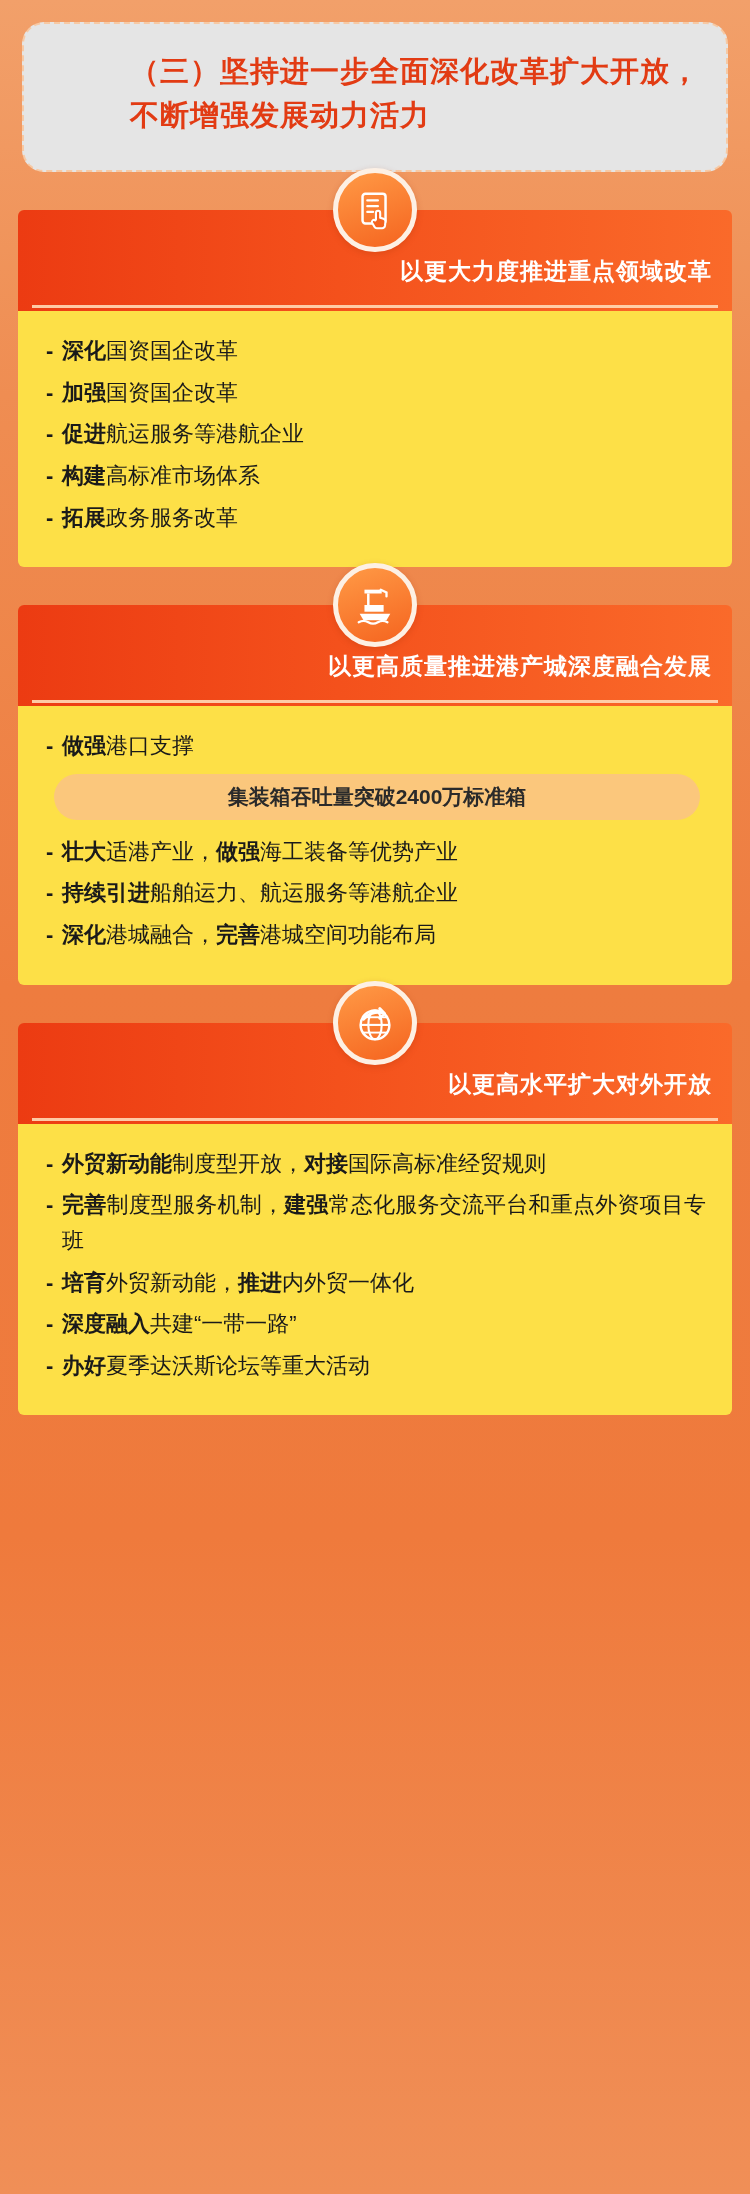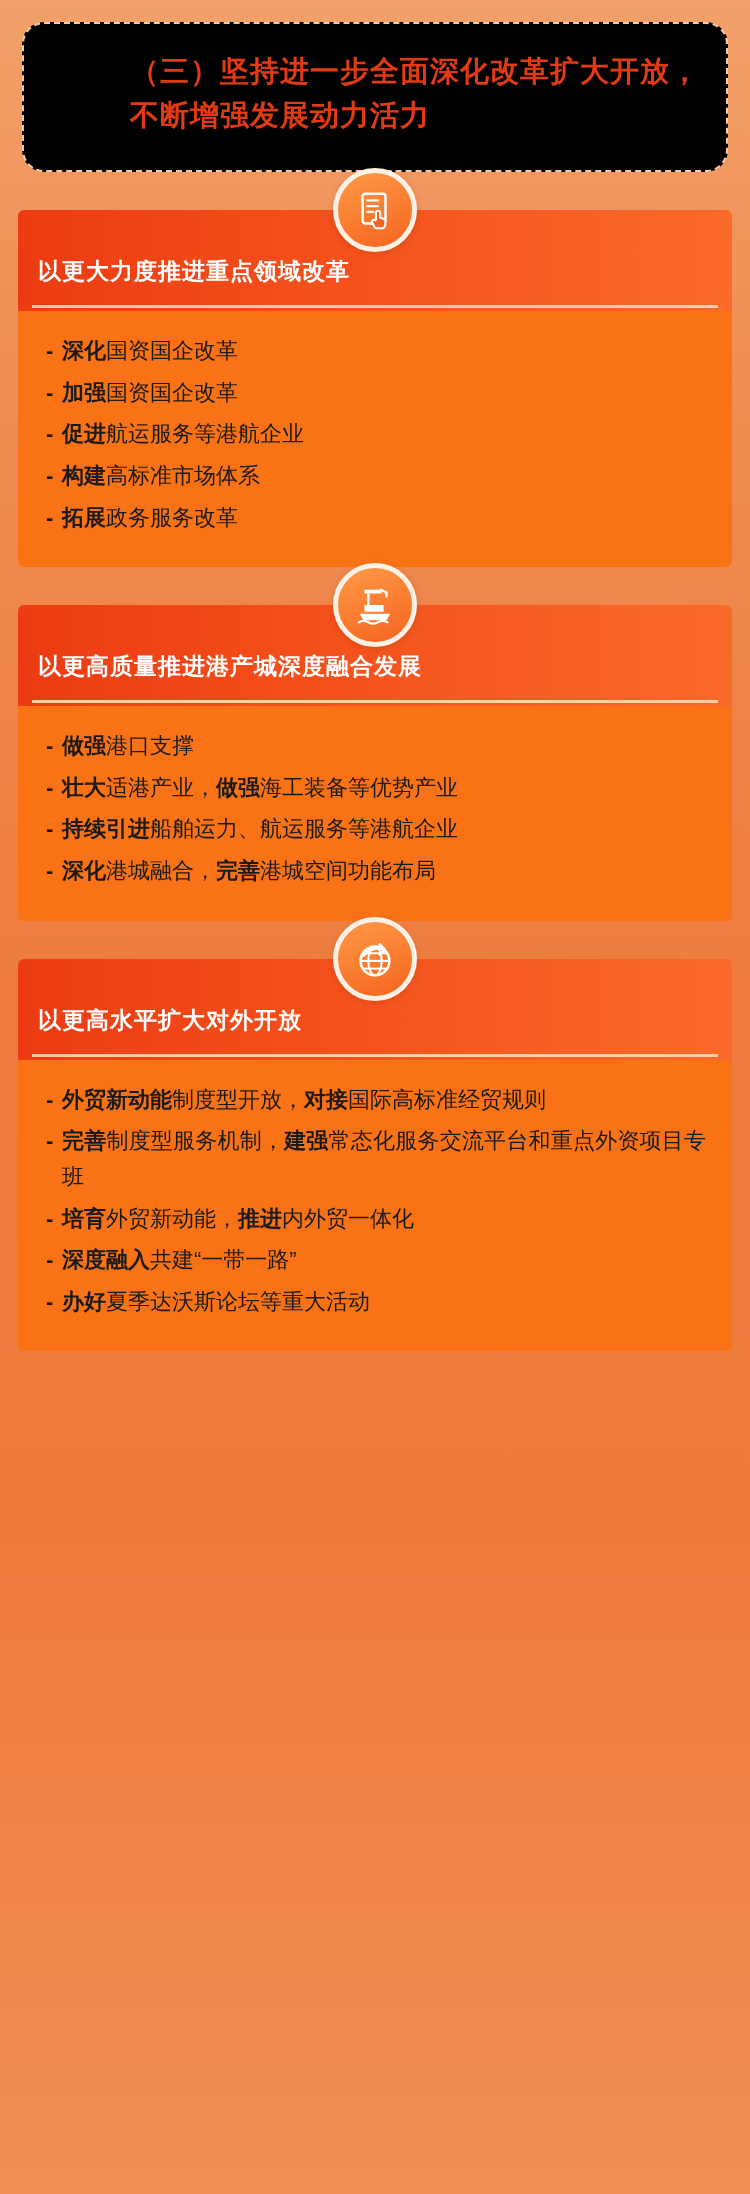--- a/index.html
+++ b/index.html
@@ -11,21 +11,21 @@
   body {
     width: 750px;
     min-height: 2194px;
     background: linear-gradient(180deg, #f2a06a 0%, #ef8d52 18%, #ee7c3f 45%, #ef7a3c 70%, #f08f57 100%);
     padding: 22px 18px 40px 18px;
   }
 
   
   .banner {
     position: relative;
-    background: #000000;
+    background: #e5e5e5;
     border: 2px dashed #f7c9a4;
     border-radius: 22px;
     padding: 26px 26px 30px 26px;
     margin: 0 4px 0 4px;
     min-height: 150px;
   }
   .banner-title {
     color: #e23b13;
     font-size: 29px;
     font-weight: bold;
@@ -58,21 +58,21 @@
     justify-content: center;
     z-index: 5;
     box-shadow: 0 2px 6px rgba(160,50,0,.25);
   }
   .badge svg { display:block; }
 
   .head {
     background: linear-gradient(90deg, #ec3b12 0%, #f4511c 45%, #fa6a2a 100%);
     border-radius: 6px 6px 0 0;
     padding: 46px 20px 18px 20px;
-    text-align: left;
+    text-align: right;
   }
   .head-text {
     color: #ffffff;
     font-size: 23px;
     font-weight: bold;
     letter-spacing: 1px;
   }
   .head-rule {
     height: 6px;
     background: linear-gradient(90deg, #ec3b12 0%, #f4511c 45%, #fa6a2a 100%);
@@ -81,21 +81,21 @@
   .head-rule:before {
     content: "";
     position: absolute;
     left: 14px; right: 14px; top: 0;
     height: 3px;
     background: #ffd9b6;
     opacity: .9;
   }
 
   .body {
-    background: #f97316;
+    background: #fde047;
     border-radius: 0 0 6px 6px;
     padding: 22px 26px 26px 26px;
   }
 
   ul.items { list-style: none; }
   ul.items li {
     position: relative;
     font-size: 22px;
     line-height: 1.62;
     color: #1a1a1a;
@@ -171,20 +171,21 @@
       </svg>
     </div>
     <div class="head">
       <div class="head-text">以更高质量推进港产城深度融合发展</div>
     </div>
     <div class="head-rule"></div>
     <div class="body">
       <ul class="items">
         <li><b>做强</b><span>港口支撑</span></li>
       </ul>
+      <div class="highlight">集装箱吞吐量突破2400万标准箱</div>
       <ul class="items">
         <li><b>壮大</b><span>适港产业，</span><b>做强</b><span>海工装备等优势产业</span></li>
         <li><b>持续引进</b><span>船舶运力、航运服务等港航企业</span></li>
         <li><b>深化</b><span>港城融合，</span><b>完善</b><span>港城空间功能布局</span></li>
       </ul>
     </div>
   </div>
 
   <div class="section">
     <div class="badge">

